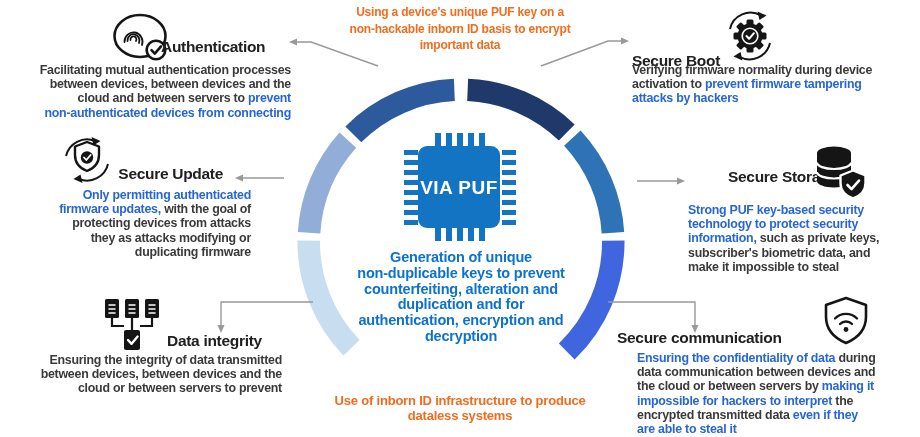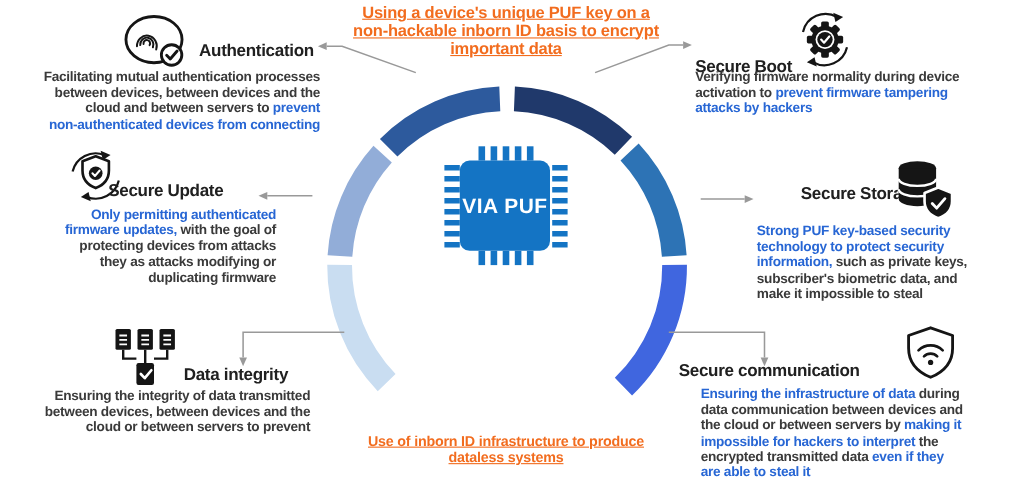--- a/index.html
+++ b/index.html
@@ -11,23 +11,23 @@
   .stage{position:relative;width:920px;height:437px;background:#fff;overflow:hidden;}
   .abs{position:absolute;}
   svg{display:block;}
   .layer{position:absolute;left:0;top:0;}
   .sec-title{font-size:15.5px;font-weight:bold;color:#202020;letter-spacing:-0.3px;white-space:nowrap;}
   .desc{font-size:12.4px;font-weight:bold;line-height:14.2px;letter-spacing:-0.25px;white-space:pre-line;color:var(--dark);}
   .align-r{text-align:right;}
   .t-dark{color:var(--dark);}
   .t-blue{color:var(--blue);}
   .note{font-weight:bold;text-align:center;white-space:pre-line;}
-  .note-top{font-size:15px;line-height:16.5px;color:var(--orange);letter-spacing:-0.2px;text-decoration:underline;}
+  .note-top{font-size:12px;line-height:16.5px;color:var(--orange);letter-spacing:-0.2px;}
   .note-mid{font-size:14.5px;line-height:15.8px;color:var(--center-blue);letter-spacing:-0.2px;}
-  .note-bottom{font-size:13px;line-height:15px;color:var(--orange);letter-spacing:-0.2px;text-decoration:underline;}
+  .note-bottom{font-size:13px;line-height:15px;color:var(--orange);letter-spacing:-0.2px;}
 </style>
 </head>
 <body>
 
 <div class="stage">
 
   <svg class="layer" width="920" height="437" viewBox="0 0 920 437">
     <g>
         <path d="M468.1,78.7 A163.5,163.5 0 0 1 574.6,124.4 L558.9,140.6 A141,141 0 0 0 467.2,101.1 Z" fill="#20396b"></path>
         <path d="M580.6,130.5 A163.5,163.5 0 0 1 624.2,232.0 L601.7,233.4 A141,141 0 0 0 564.1,145.8 Z" fill="#2d73b5"></path>
@@ -93,35 +93,41 @@
         <rect x="66" y="97" width="6" height="13"></rect>
         <rect x="77" y="97" width="6" height="13"></rect>
     </g>
     <rect x="16" y="15" width="82" height="82" rx="9" style="fill:var(--chip)"></rect>
     <text x="57" y="63" text-anchor="middle" font-size="19" font-weight="bold" fill="#ffffff" letter-spacing="0.5">VIA PUF</text>
   </svg>
 
   <div class="abs note note-top" style="left:280px;top:4px;width:360px;">Using a device's unique PUF key on a
 non-hackable inborn ID basis to encrypt
 important data</div>
+  <div class="abs note note-mid" style="left:299px;top:250px;width:324px;">Generation of unique
+non-duplicable keys to prevent
+counterfeiting, alteration and
+duplication and for
+authentication, encryption and
+decryption</div>
   <div class="abs note note-bottom" style="left:290px;top:393px;width:340px;">Use of inborn ID infrastructure to produce
 dataless systems</div>
 
   <div>
     <svg class="abs" style="left:112px;top:12px;" width="62" height="50" viewBox="0 0 62 50">
       <ellipse cx="28" cy="24" rx="25.5" ry="21" fill="none" stroke="#151515" stroke-width="2.6"></ellipse>
       <g fill="none" stroke="#151515" stroke-width="1.8" stroke-linecap="round">
         <path d="M12.5,30 a9,9.5 0 1 1 17.5,3"></path>
         <path d="M15.5,29 a6,6.3 0 1 1 11.5,2"></path>
         <path d="M18.5,28 a3,3 0 1 1 5.5,1"></path>
       </g>
       <circle cx="44" cy="38" r="9.3" fill="#ffffff" stroke="#151515" stroke-width="2.6"></circle>
       <path d="M39.5,38.2 l3.3,3.4 l6.2,-7.2" fill="none" stroke="#151515" stroke-width="2.6" stroke-linecap="round" stroke-linejoin="round"></path>
     </svg>
-    <div class="abs sec-title" style="left:181px;top:38px;">Authentication</div>
+    <div class="abs sec-title" style="left:161px;top:38px;">Authentication</div>
     <div class="abs desc align-r" style="right:629px;top:63px;width:300px;"><span class="t-dark">Facilitating mutual authentication processes
 between devices, between devices and the
 cloud and between servers to </span><span class="t-blue">prevent
 non-authenticated devices from connecting</span></div>
   </div>
 
   <div>
     <div class="abs sec-title" style="left:632px;top:52px;">Secure Boot</div>
     <svg class="abs" style="left:724px;top:8px;" width="52" height="56" viewBox="0 0 52 56">
       <g fill="#151515">
@@ -155,21 +161,21 @@
       <g fill="none" stroke="#151515" stroke-width="2">
         <path d="M8,20 A21.5,21.5 0 0 1 37,5"></path>
         <path d="M50,28 A21.5,21.5 0 0 1 21,43"></path>
       </g>
       <polygon points="33.5,1 42.5,5 35.5,9.5" fill="#151515"></polygon>
       <polygon points="24.5,47 15.5,43 22.5,38.5" fill="#151515"></polygon>
       <path d="M29,6 l12,4.5 v8.5 c0,8.5 -5.5,13.5 -12,16 c-6.5,-2.5 -12,-7.5 -12,-16 v-8.5 z" fill="#ffffff" stroke="#151515" stroke-width="2.4" stroke-linejoin="round"></path>
       <circle cx="29" cy="21.5" r="6.2" fill="#151515"></circle>
       <path d="M26,21.5 l2.3,2.5 l4.3,-5" fill="none" stroke="#ffffff" stroke-width="1.8" stroke-linecap="round" stroke-linejoin="round"></path>
     </svg>
-    <div class="abs sec-title" style="right:717px;top:165px;">Secure Update</div>
+    <div class="abs sec-title" style="right:697px;top:165px;">Secure Update</div>
     <div class="abs desc align-r" style="right:669px;top:188px;width:260px;"><span class="t-blue">Only permitting authenticated
 firmware updates,</span><span class="t-dark"> with the goal of
 protecting devices from attacks
 they as attacks modifying or
 duplicating firmware</span></div>
   </div>
 
   <div>
     <div class="abs sec-title" style="left:728px;top:168px;">Secure Storage</div>
     <svg class="abs" style="left:813px;top:144px;" width="54" height="58" viewBox="0 0 54 58">
@@ -219,21 +225,21 @@
   <div>
     <div class="abs sec-title" style="left:617px;top:329px;">Secure communication</div>
     <svg class="abs" style="left:820px;top:295px;" width="52" height="58" viewBox="0 0 52 58">
       <path d="M26,3 l20,7 v11.5 c0,13 -8,21.5 -20,26.5 c-12,-5 -20,-13.5 -20,-26.5 v-11.5 z" fill="#ffffff" stroke="#151515" stroke-width="2.6" stroke-linejoin="round"></path>
       <g fill="none" stroke="#151515" stroke-width="2.4" stroke-linecap="round">
         <path d="M15,23.5 a15.5,15.5 0 0 1 22,0"></path>
         <path d="M20,29 a8.5,8.5 0 0 1 12,0"></path>
       </g>
       <circle cx="26" cy="34.5" r="2.4" fill="#151515"></circle>
     </svg>
-    <div class="abs desc" style="left:637px;top:351px;width:290px;"><span class="t-blue">Ensuring the infrastructure of data</span><span class="t-dark"> during
+    <div class="abs desc" style="left:637px;top:351px;width:290px;"><span class="t-blue">Ensuring the confidentiality of data</span><span class="t-dark"> during
 data communication between devices and
 the cloud or between servers by </span><span class="t-blue">making it
 impossible for hackers to interpret</span><span class="t-dark"> the
 encrypted transmitted data </span><span class="t-blue">even if they
 are able to steal it</span></div>
   </div>
 
 </div>
 
 </body></html>

